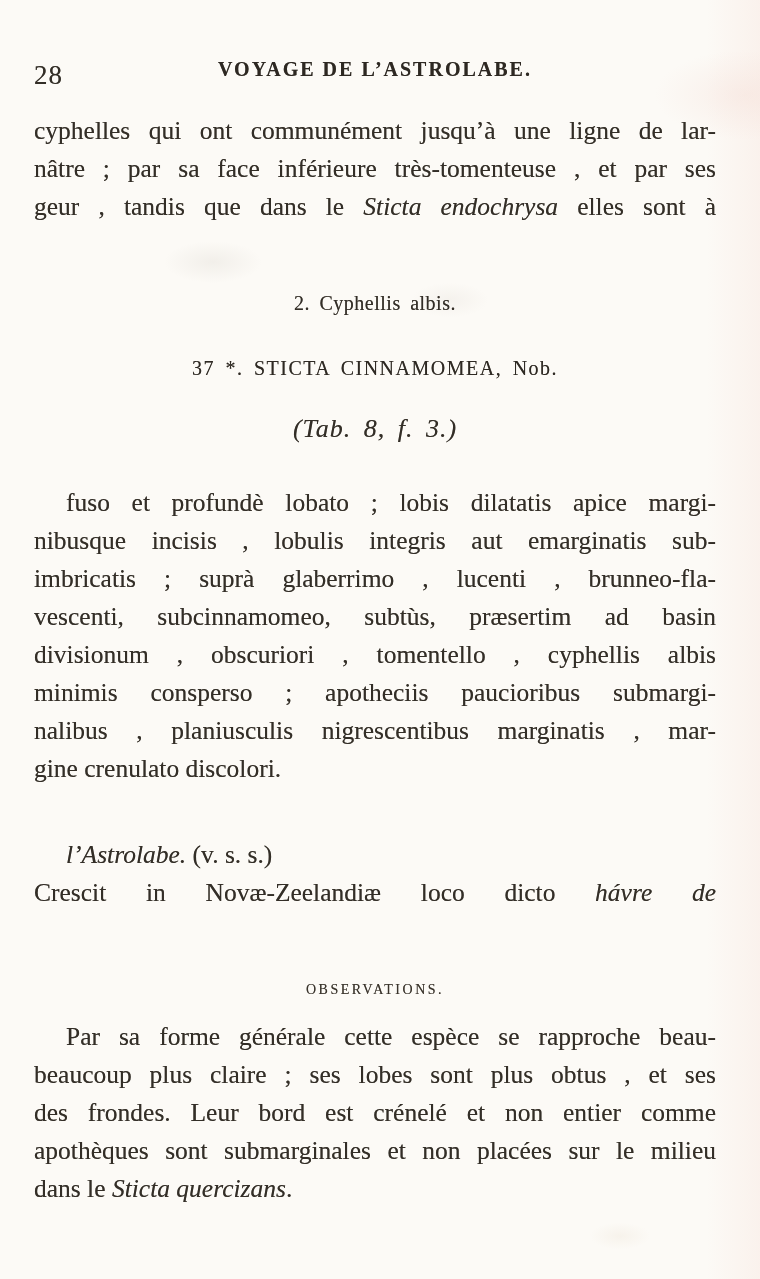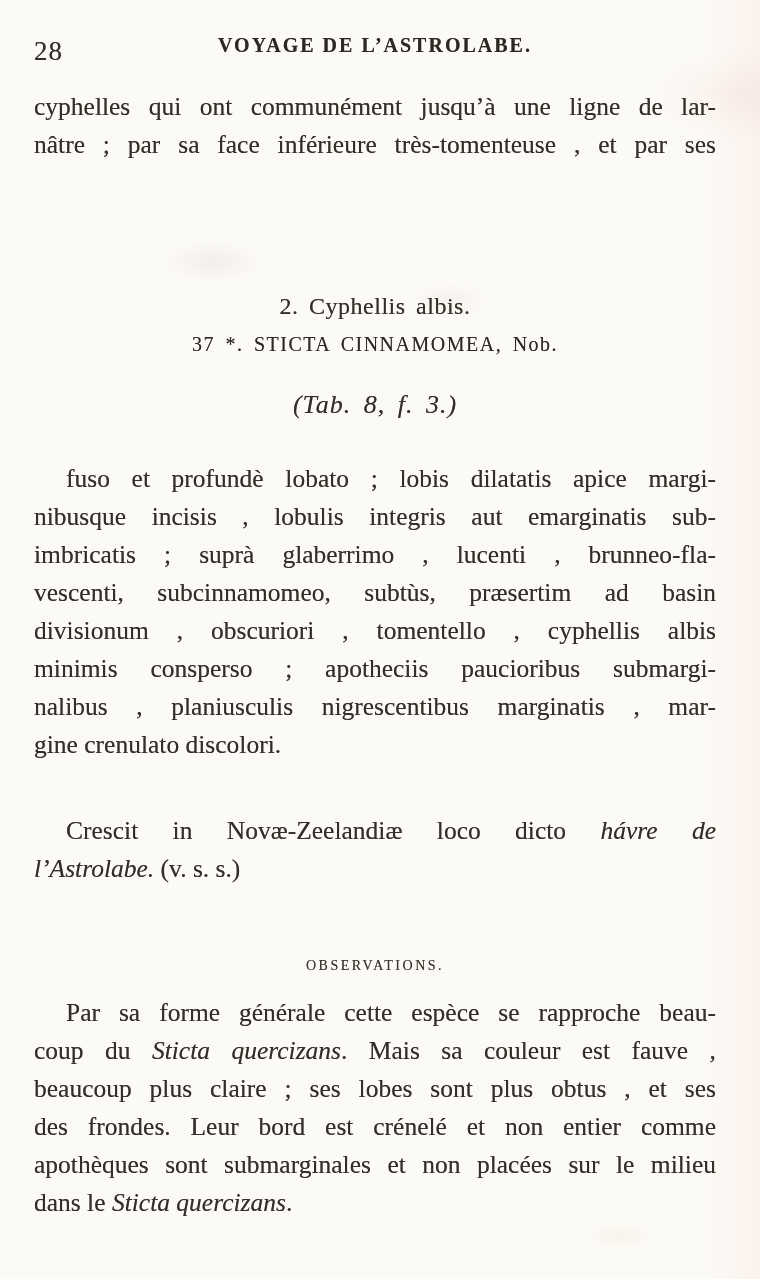--- a/index.html
+++ b/index.html
@@ -12,21 +12,21 @@
   }
   .page {
     position: absolute; inset: 0;
     background:
       radial-gradient(70px 30px at 213px 262px, rgba(150,140,125,0.10), transparent 70%),
       radial-gradient(55px 25px at 450px 300px, rgba(160,145,130,0.08), transparent 70%),
       radial-gradient(120px 60px at 745px 95px, rgba(243,216,208,0.35), transparent 75%),
       radial-gradient(40px 18px at 620px 1236px, rgba(235,225,210,0.30), transparent 75%),
       linear-gradient(90deg, rgba(250,245,238,0) 93%, rgba(246,222,214,0.30) 100%);
   }
-  .text-ink { text-shadow: 0 0 0.6px rgba(48,42,35,0.55); }
+  .text-ink { text-shadow: 0 0 0.6px rgba(48,42,35,0.55); margin-top: 24px; }
 
   .header {
     position: absolute; left: 34px; top: 34px; width: 682px; height: 34px;
   }
   .pagenum {
     position: absolute; left: 0; top: 2px;
     font-size: 27px; letter-spacing: 1px;
   }
   .running {
     display: block; text-align: center;
@@ -42,69 +42,69 @@
   .para .line.last { text-align-last: left; }
   .para.indent .line:first-child { text-indent: 32px; }
   .it { font-style: italic; }
 
   .center {
     position: absolute; left: 34px; width: 682px;
     text-align: center;
   }
 
   .intro        { top: 88px; }
-  .sub-heading  { top: 293px; font-size: 24px; letter-spacing: 0.5px; word-spacing: 4px; }
+  .sub-heading  { top: 268px; font-size: 20px; letter-spacing: 0.5px; word-spacing: 4px; }
   .species      { top: 333px; font-size: 20px; letter-spacing: 1.5px; word-spacing: 4px; color: #2e2923; }
   .plate        { top: 390px; font-size: 26px; letter-spacing: 1px; word-spacing: 5px; font-style: italic; }
   .diagnosis    { top: 460px; }
   .habitat      { top: 812px; }
   .obs-heading  { top: 958px; font-size: 14px; letter-spacing: 2.5px; color: #3a342c; }
   .observations { top: 994px; }
 </style>
 </head>
 <body>
 
 <div class="page">
 
   <header class="header">
     <span class="pagenum text-ink">28</span>
     <span class="running text-ink">VOYAGE DE L’ASTROLABE.</span>
   </header>
 
   <div class="para intro text-ink">
       <div class="line"><span>cyphelles qui ont communément jusqu’à une ligne de lar-</span></div>
       <div class="line"><span>nâtre ; par sa face inférieure très-tomenteuse , et par ses</span></div>
+      <div class="line"><span>geur , tandis que dans le </span><span class="it">Sticta endochrysa</span><span> elles sont à</span></div>
     </div>
 
   <div class="center sub-heading text-ink">2. Cyphellis albis.</div>
 
   <div class="center species text-ink">37 *. STICTA CINNAMOMEA, Nob.</div>
 
   <div class="center plate text-ink">(Tab. 8, f. 3.)</div>
 
   <div class="para indent diagnosis text-ink">
       <div class="line"><span>fuso et profundè lobato ; lobis dilatatis apice margi-</span></div>
       <div class="line"><span>nibusque incisis , lobulis integris aut emarginatis sub-</span></div>
       <div class="line"><span>imbricatis ; suprà glaberrimo , lucenti , brunneo-fla-</span></div>
       <div class="line"><span>vescenti, subcinnamomeo, subtùs, præsertim ad basin</span></div>
       <div class="line"><span>divisionum , obscuriori , tomentello , cyphellis albis</span></div>
       <div class="line"><span>minimis consperso ; apotheciis paucioribus submargi-</span></div>
       <div class="line"><span>nalibus , planiusculis nigrescentibus marginatis , mar-</span></div>
       <div class="line last"><span>gine crenulato discolori.</span></div>
     </div>
 
   <div class="para indent habitat text-ink">
+      <div class="line last"><span class="it">l’Astrolabe.</span><span> (v. s. s.)</span></div>
       <div class="line"><span>Crescit in Novæ-Zeelandiæ loco dicto </span><span class="it">hávre de</span></div>
-      <div class="line last"><span class="it">l’Astrolabe.</span><span> (v. s. s.)</span></div>
     </div>
 
   <div class="center obs-heading text-ink">OBSERVATIONS.</div>
 
   <div class="para indent observations text-ink">
       <div class="line"><span>Par sa forme générale cette espèce se rapproche beau-</span></div>
-      <div class="line"><span>coup du </span><span class="it">Sticta quercizans</span><span>. Mais sa couleur est fauve ,</span></div>
       <div class="line"><span>beaucoup plus claire ; ses lobes sont plus obtus , et ses</span></div>
       <div class="line"><span>des frondes. Leur bord est crénelé et non entier comme</span></div>
       <div class="line"><span>apothèques sont submarginales et non placées sur le milieu</span></div>
       <div class="line last"><span>dans le </span><span class="it">Sticta quercizans</span><span>.</span></div>
     </div>
 
 </div>
 
 </body></html>

